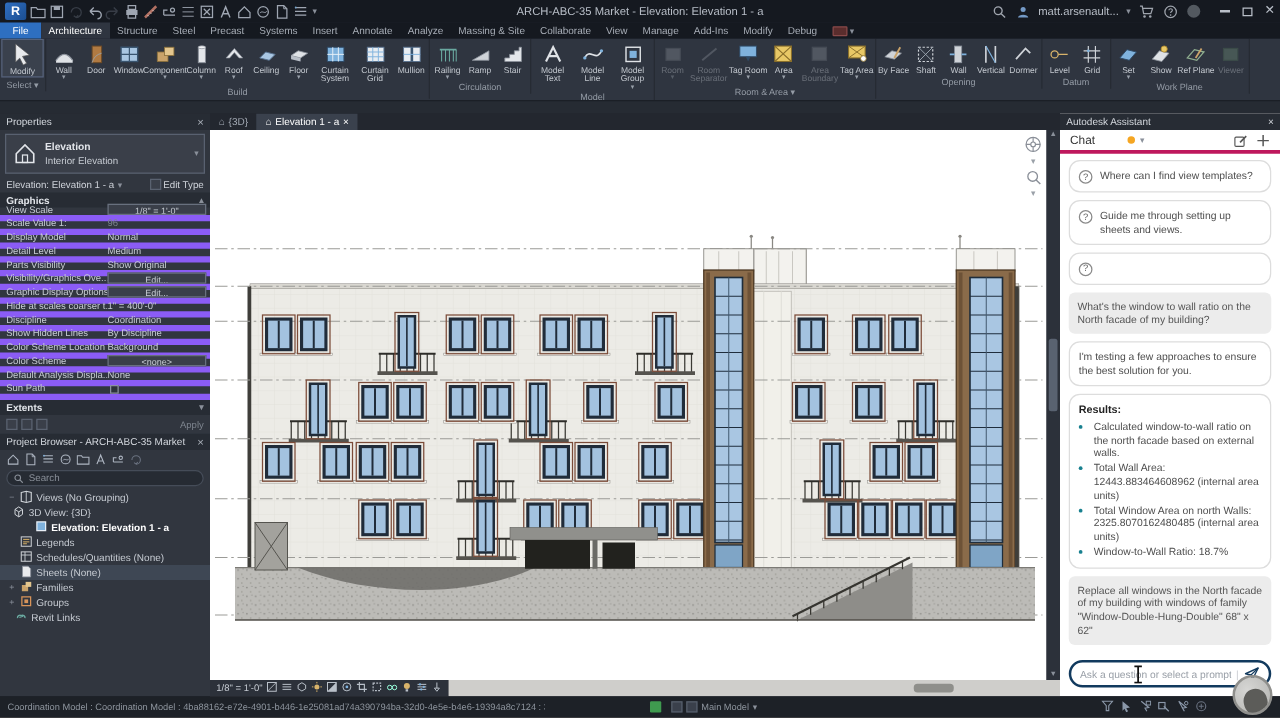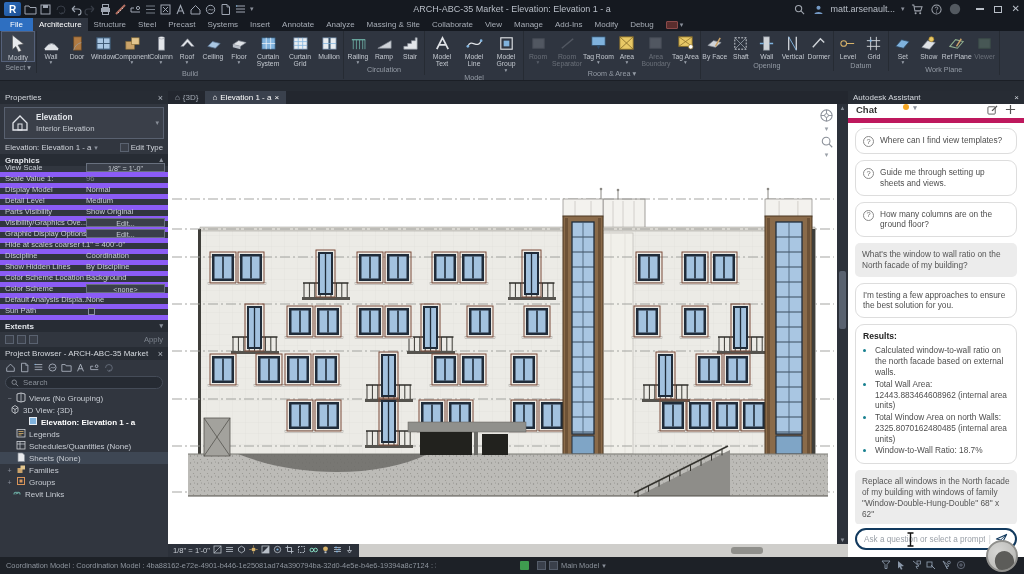--- a/index.html
+++ b/index.html
@@ -86,22 +86,22 @@
   .vthumb{position:absolute;left:2px;right:2px;top:38%;height:58px;background:#596270;border-radius:2px;}
   .varrow{position:absolute;left:0;right:0;text-align:center;color:#8a909a;font-size:6px;}
   .bottombar{height:13px;background:#cfcecb;display:flex;align-items:stretch;flex:0 0 auto;}
   .vcbar{background:#2c313a;color:#c6cbd2;display:flex;align-items:center;padding:0 5px;gap:3px;font-size:7.6px;white-space:nowrap;}
   .hscroll{flex:1;position:relative;background:#cfcecb;}
   .hthumb{position:absolute;left:76%;width:32px;height:7px;top:3px;background:#8f8f8b;border-radius:3px;}
   
   .right{position:absolute;right:0;top:91px;width:176px;bottom:17px;background:#fff;display:flex;flex-direction:column;overflow:hidden;}
   .asshdr{height:13px;background:#272c34;color:#d4d8de;font-size:8px;display:flex;align-items:center;padding:0 5px;flex:0 0 auto;}
   .asshdr .x{margin-left:auto;}
-  .chatrow{height:19px;display:flex;align-items:flex-start;padding:0 8px;font-size:9.5px;color:#333;
-           border-bottom:5px solid #be185d;gap:4px;flex:0 0 auto;font-weight:bold;}
+  .chatrow{height:19px;display:flex;align-items:center;padding:0 8px;font-size:9.5px;color:#333;
+           border-bottom:3px solid #be185d;gap:4px;flex:0 0 auto;}
   .chatdot{width:6px;height:6px;border-radius:50%;background:#f5a623;margin-left:22px;}
   .chattools{margin-left:auto;display:flex;gap:7px;align-items:center;color:#555;}
   .chatscroll{flex:1;overflow:hidden;padding:5px 7px;display:flex;flex-direction:column;gap:6px;
               font-size:8.3px;color:#4e4e4e;line-height:1.3;}
   .card{border:1px solid #ddd;border-radius:9px;padding:6px 7px;background:#fff;}
   .sugg{display:flex;gap:6px;align-items:flex-start;}
   .qmark{flex:0 0 11px;width:11px;height:11px;border:1px solid #8a8a8a;border-radius:50%;font-size:7.5px;
          color:#666;display:flex;align-items:center;justify-content:center;margin-top:1px;}
   .userbub{background:#ececec;border-radius:5px;padding:6px 7px;color:#555;}
   .results b{color:#222;font-size:8.6px;}
@@ -1396,21 +1396,20 @@
         <div class="card sugg">
           <span class="qmark">?</span>
           <span>Where can I find view templates?</span>
         </div>
         <div class="card sugg">
           <span class="qmark">?</span>
           <span>Guide me through setting up sheets and views.</span>
         </div>
         <div class="card sugg">
           <span class="qmark">?</span>
-          <span>How many columns are on the ground floor?</span>
         </div>
         <div class="userbub">What's the window to wall ratio on the North facade of my building?</div>
         <div class="card">I'm testing a few approaches to ensure the best solution for you.</div>
         <div class="card results"><b>Results:</b><ul>
             <li>Calculated window-to-wall ratio on the north facade based on external walls.</li>
             <li>Total Wall Area: 12443.883464608962 (internal area units)</li>
             <li>Total Window Area on north Walls: 2325.8070162480485 (internal area units)</li>
             <li>Window-to-Wall Ratio: 18.7%</li>
           </ul></div>
         <div class="userbub">Replace all windows in the North facade of my building with windows of family "Window-Double-Hung-Double" 68" x 62"</div>

